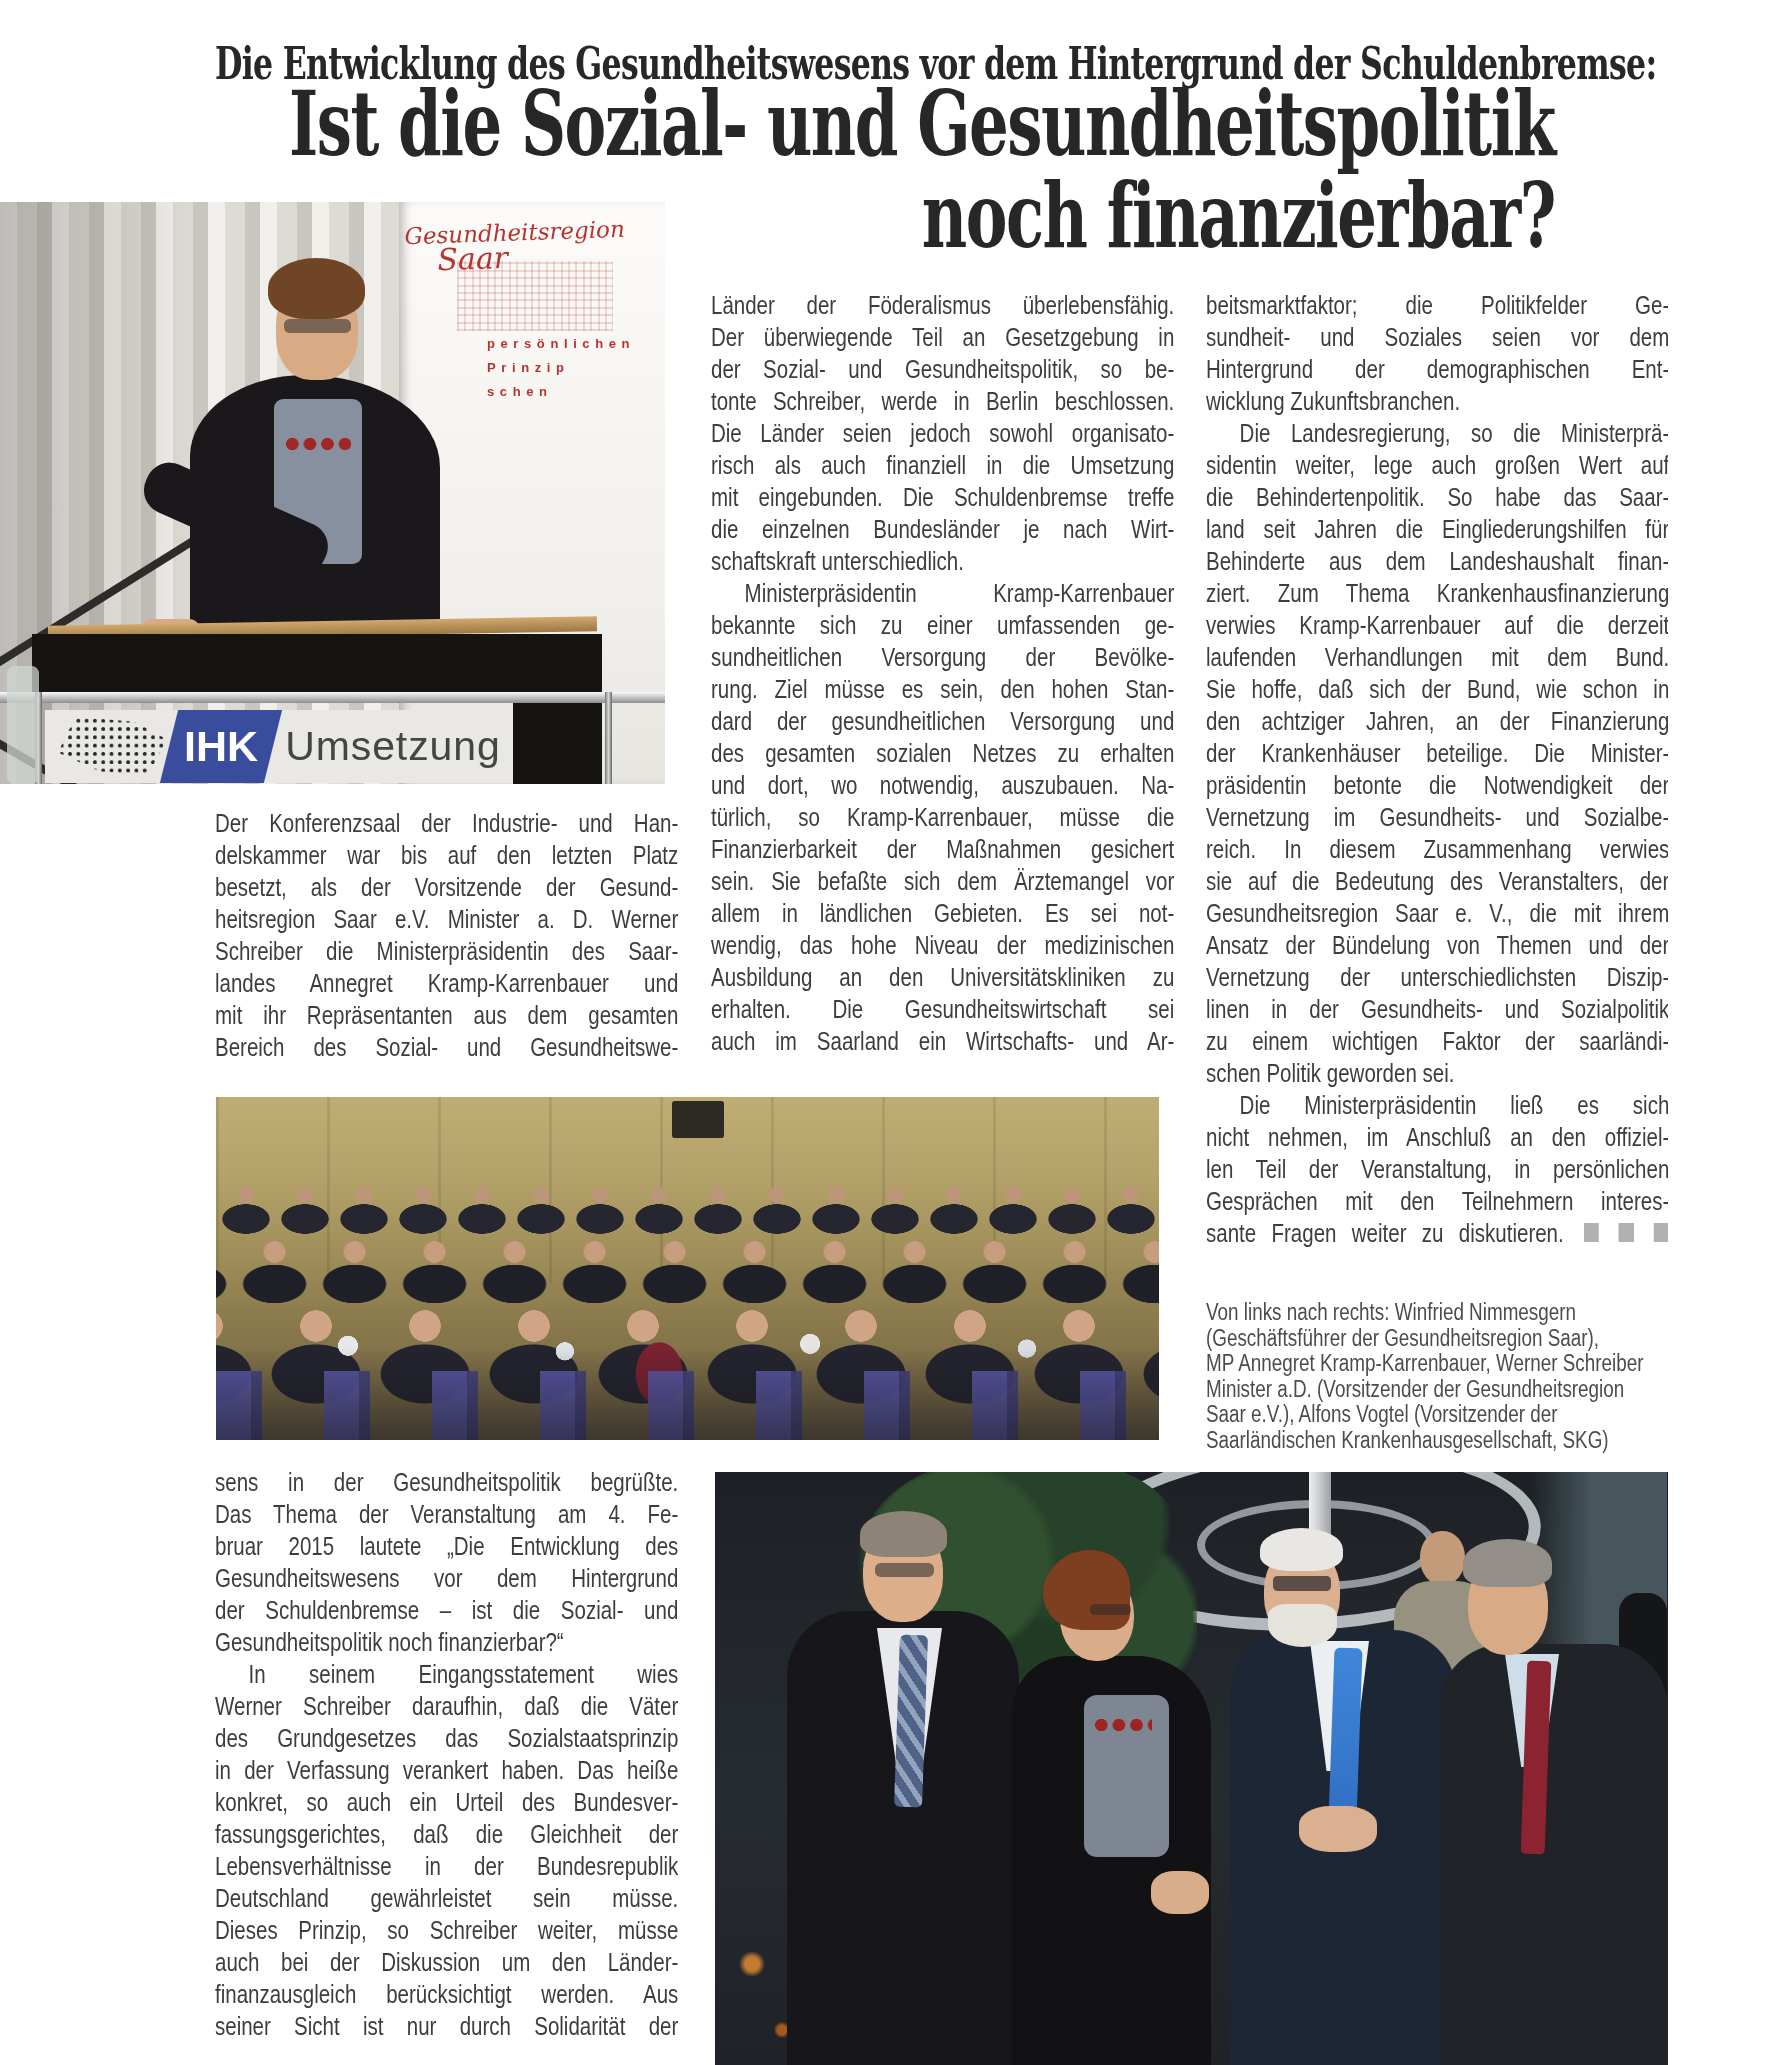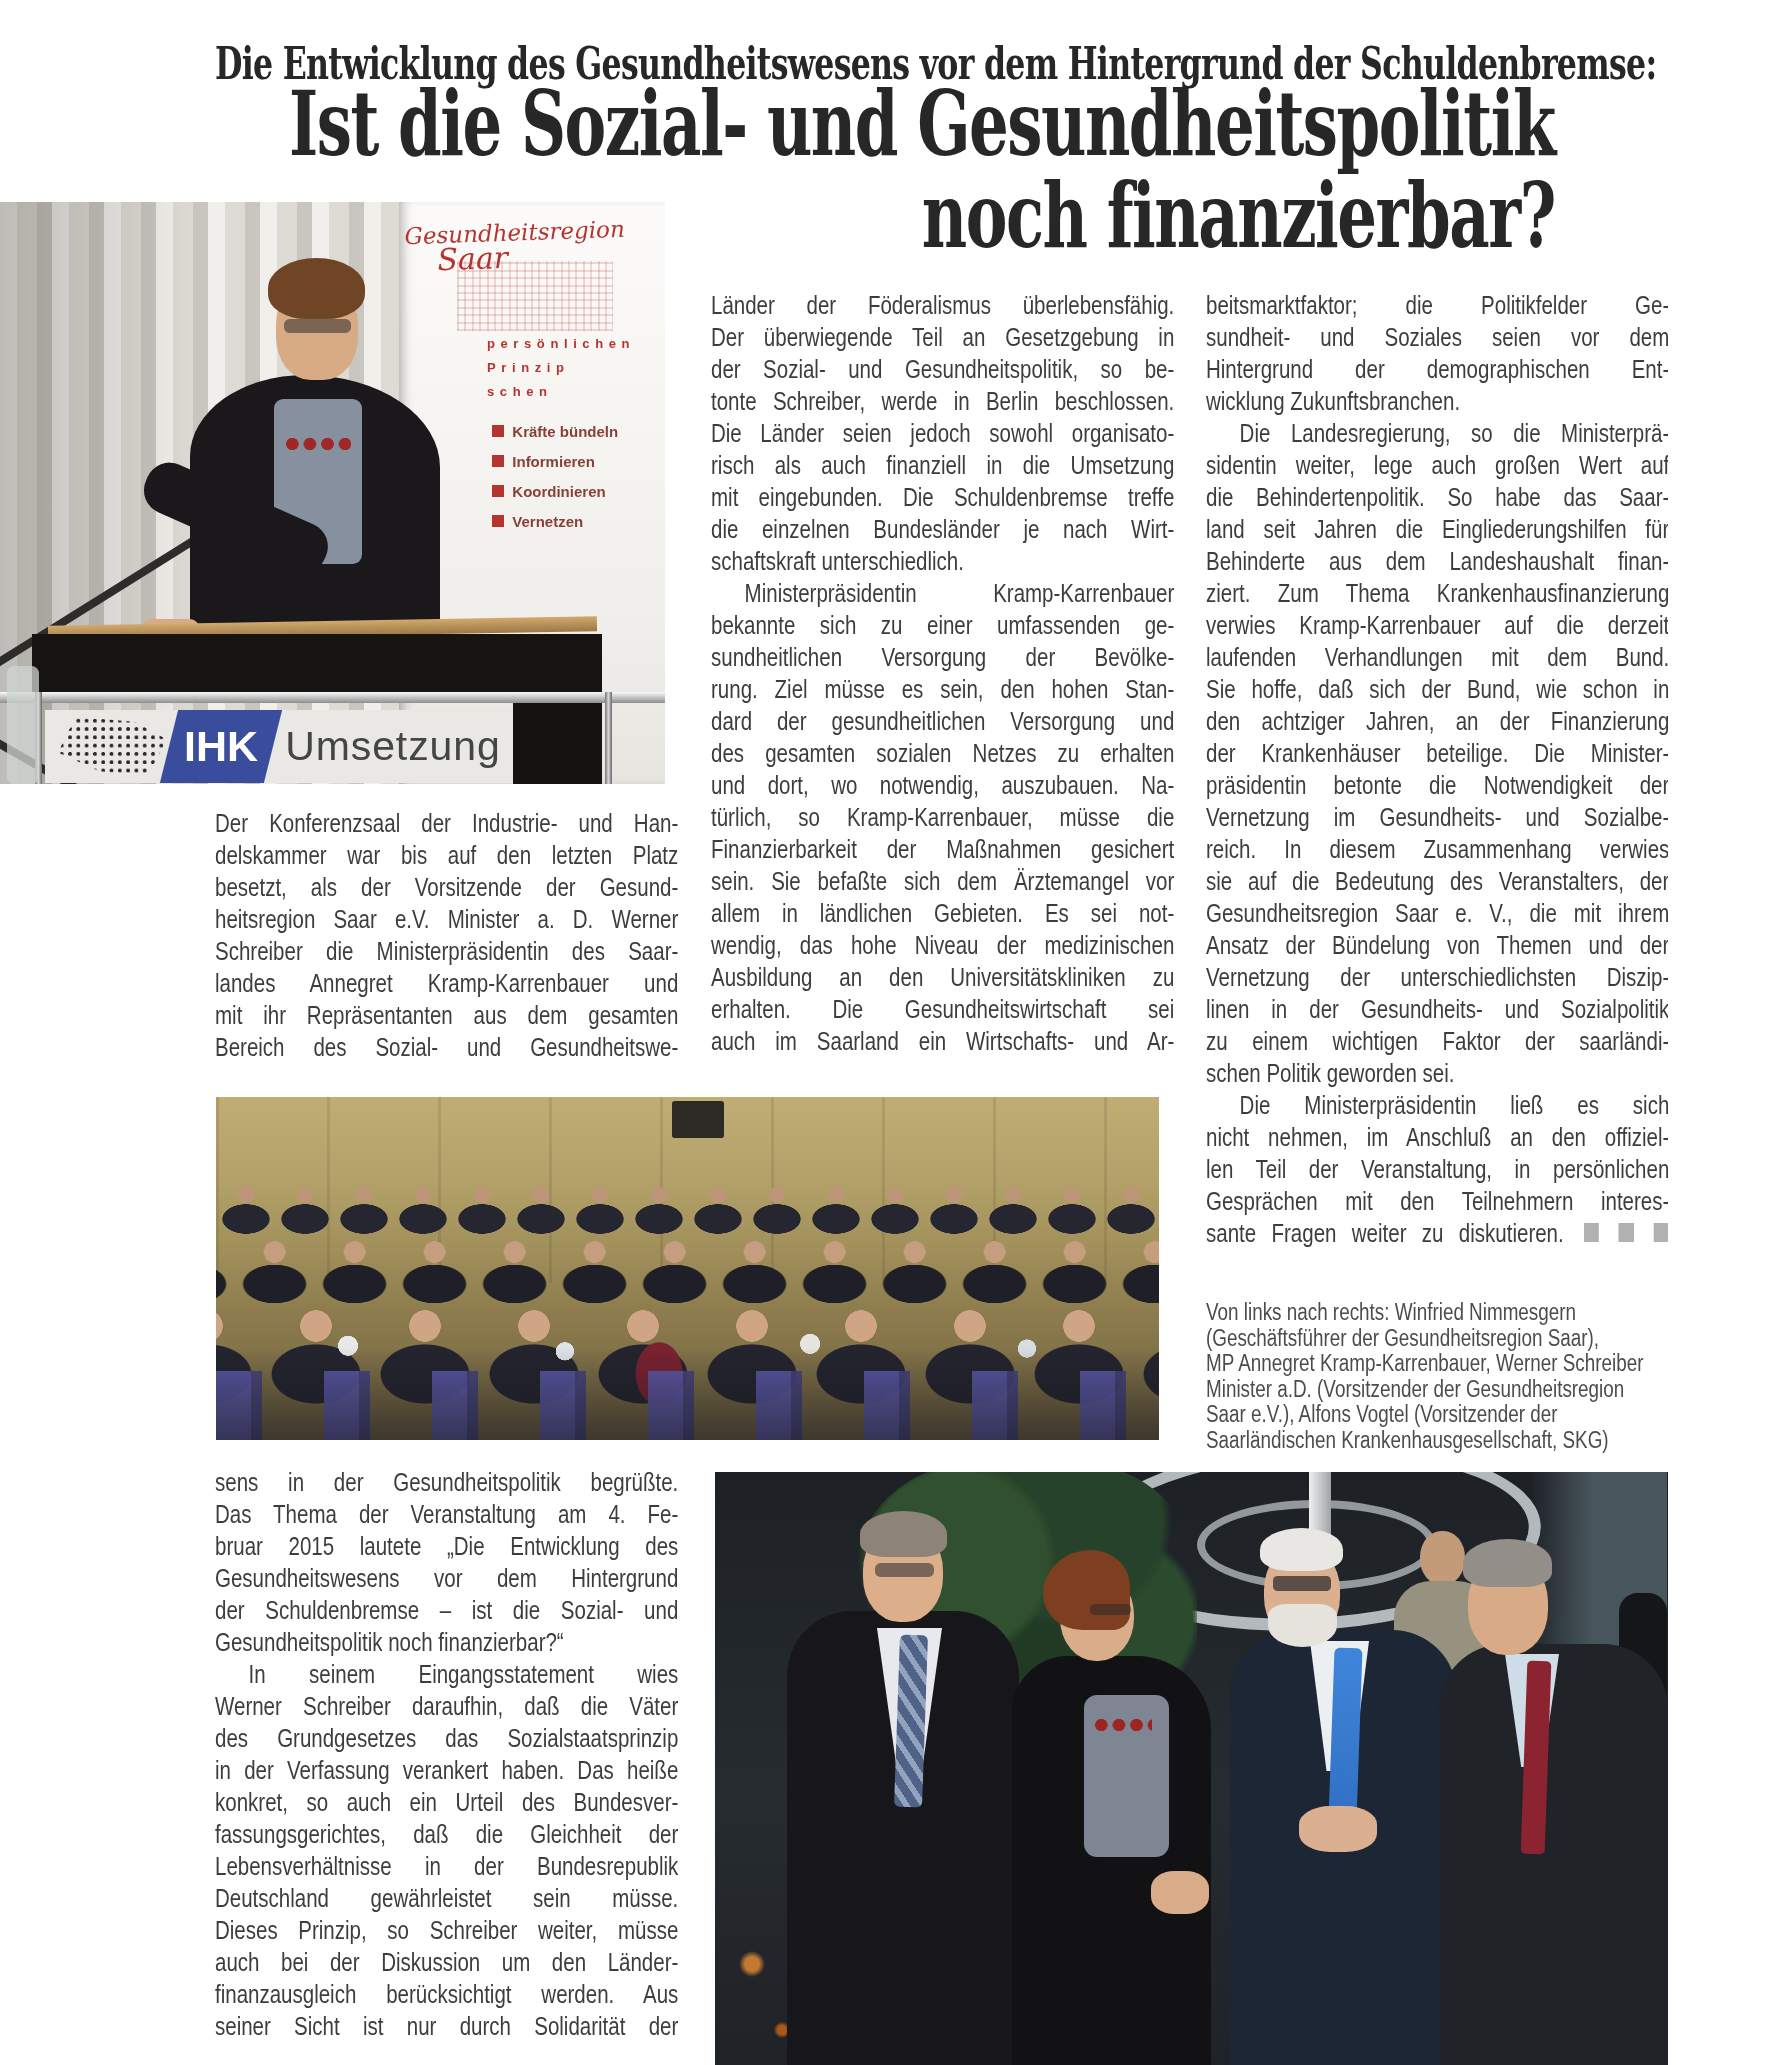--- a/index.html
+++ b/index.html
@@ -178,26 +178,20 @@
       <div class="glogo">
         <span class="glogo1">Gesundheitsregion</span>
         <span class="glogo2">Saar</span>
       </div>
       <div class="ggrid"></div>
       <div class="gslogan">
           <div class="sline">persönlichen</div>
           <div class="sline">Prinzip</div>
           <div class="sline">schen</div>
         </div>
-      <div class="gitems">
-          <div class="bitem">Kräfte bündeln</div>
-          <div class="bitem">Informieren</div>
-          <div class="bitem">Koordinieren</div>
-          <div class="bitem">Vernetzen</div>
-        </div>
     </div>
     <div class="boom"></div>
     <div class="boom2"></div>
     <div class="michead"></div>
     <div class="w-body"></div>
     <div class="w-top"></div>
     <div class="w-neck"></div>
     <div class="w-arm"></div>
     <div class="w-hand"></div>
     <div class="w-head"></div>

